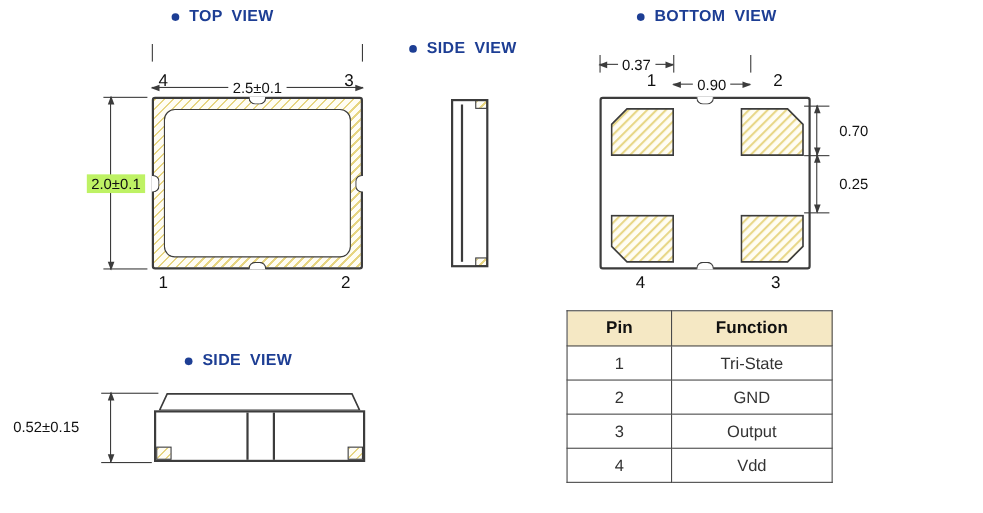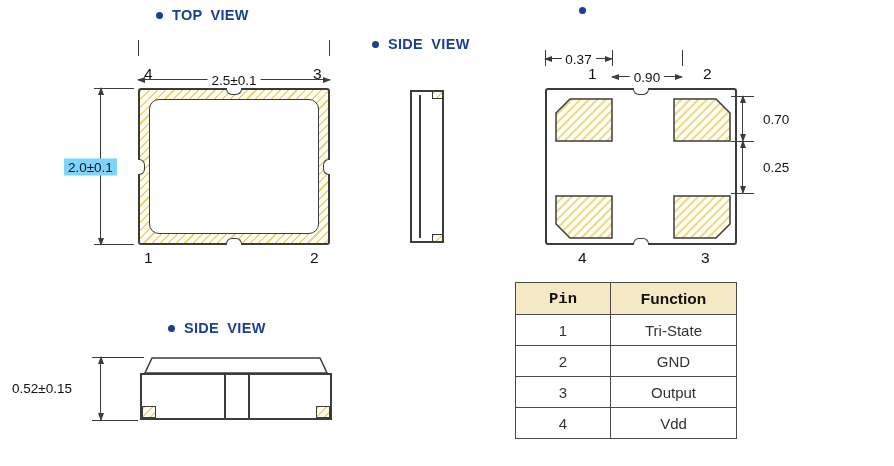--- a/index.html
+++ b/index.html
@@ -22,22 +22,22 @@
   .dim-h::after { content:""; position:absolute; right:-1px; top:-3px; width:0; height:0;
     border:3.5px solid transparent; border-right:0; border-left:8px solid #3c3c3c; }
   .dim-v { position:absolute; width:0; border-left:1.2px solid #3c3c3c; }
   .dim-v::before { content:""; position:absolute; top:-1px; left:-3px; width:0; height:0;
     border:3.5px solid transparent; border-top:0; border-bottom:8px solid #3c3c3c; }
   .dim-v::after { content:""; position:absolute; bottom:-1px; left:-3px; width:0; height:0;
     border:3.5px solid transparent; border-bottom:0; border-top:8px solid #3c3c3c; }
   .dim-label { font-size:13.5px; color:#111; white-space:nowrap; }
   .lbl-center-h { position:absolute; left:50%; top:-0.5px; transform:translate(-50%,-50%);
     background:#fff; padding:0 4px; }
-  .lbl-center-v { position:absolute; left:0; top:50%; transform:translate(-70%,-50%);
-    background:#7dd3fc; padding:1px 4px;text-align:right; }
+  .lbl-center-v { position:absolute; left:15px; top:50%; transform:translate(-70%,-50%);
+    background:#bef264; padding:1px 4px;text-align:right; }
   .lbl-right-v { position:absolute; left:7px; top:50%; transform:translateY(-50%);margin-left:13px; }
 
   .pin-num { position:absolute; font-size:15.5px; color:#111; }
 
   
   .hatch { background:repeating-linear-gradient(135deg,#e7d582 0,#e7d582 1.6px,#fffdf4 1.6px,#fffdf4 5.8px); }
 
   
   .pkg { position:absolute; border:2px solid #3c3c3c; border-radius:3px; }
   .pkg-inner { position:absolute; left:9px; top:9px; right:9px; bottom:9px;
@@ -61,22 +61,22 @@
   
   .bsv-body { position:absolute; border:2px solid #3c3c3c; background:#fff; }
   .bsv-seam { position:absolute; top:0; bottom:0; width:1.5px; background:#3c3c3c; }
   .bsv-pad { position:absolute; bottom:0; width:14px; height:12px; border:1px solid #3c3c3c; }
 
   
   #pin-table { position:absolute; left:515px; top:282px; border-collapse:collapse; }
   #pin-table th, #pin-table td { border:1.6px solid #4a4a4a; text-align:center; }
   #pin-table th { height:32px; background:#f5e8c4; font-size:15.5px; font-weight:bold; color:#111; }
   #pin-table td { height:31px; font-size:15px; color:#333; background:#fff; }
-  .col-pin { width:95px;font-family:Liberation Mono, monospace; }
-  .col-fn { width:126px; }
+  .col-pin { width:95px; }
+  .col-fn { width:146px; }
 </style>
 </head>
 <body>
 
 <svg width="0" height="0" style="position:absolute" aria-hidden="true">
   <defs>
     <pattern id="hatchp" width="6" height="6" patternUnits="userSpaceOnUse" patternTransform="rotate(45)">
       <rect width="6" height="6" fill="#fffdf4"></rect>
       <line x1="1" y1="0" x2="1" y2="6" stroke="#e7d582" stroke-width="1.8"></line>
     </pattern>
@@ -122,20 +122,21 @@
   </div>
 
   <div class="sv-body" style="left:410px; top:90px; width:34px; height:153px;">
     <div class="sv-seam"></div>
     <div class="sv-pad hatch" style="top:-1px; right:-1px;"></div>
     <div class="sv-pad hatch" style="bottom:-1px; right:-1px;"></div>
   </div>
 
   <div class="view-label" style="left:579px; top:7px;">
     <span class="bullet"></span>
+    <span>BOTTOM VIEW</span>
   </div>
 
   <div class="ext" style="left:545px; top:50px; width:1px; height:16px;"></div>
   <div class="ext" style="left:612px; top:50px; width:1px; height:16px;"></div>
   <div class="ext" style="left:682px; top:50px; width:1px; height:16px;"></div>
   <div class="dim-h" style="left:545px; top:58px; width:67px;">
     <span class="dim-label lbl-center-h">0.37</span>
   </div>
   <div class="dim-h" style="left:612px; top:76px; width:70px;">
     <span class="dim-label lbl-center-h">0.90</span>

